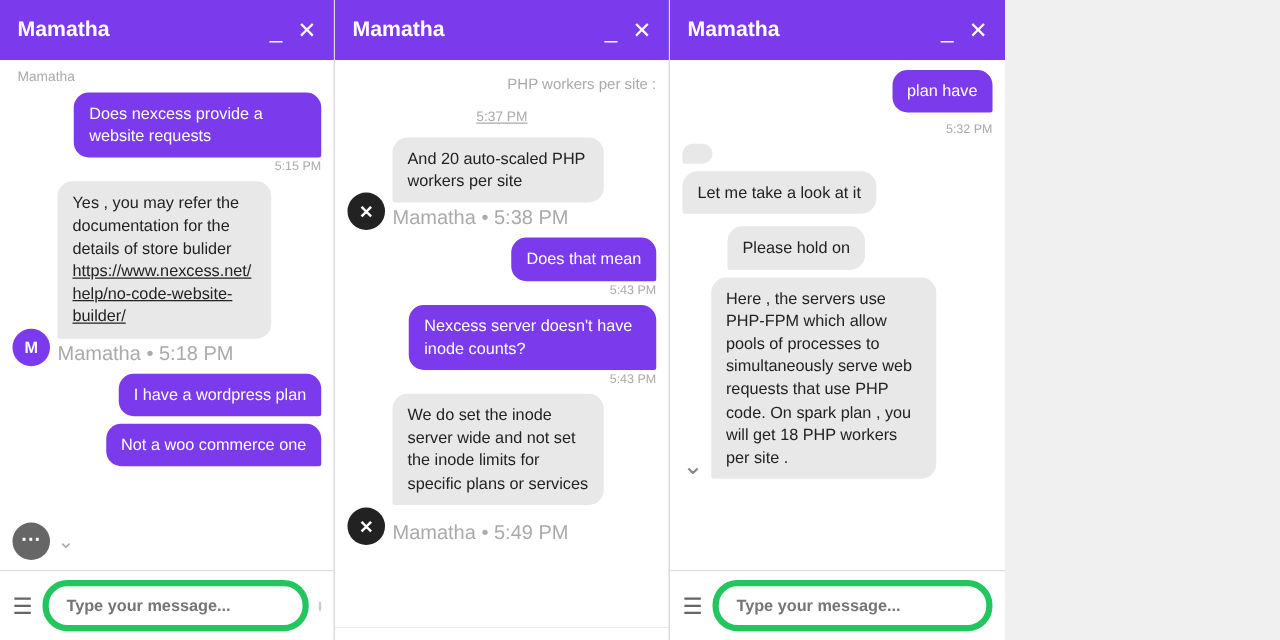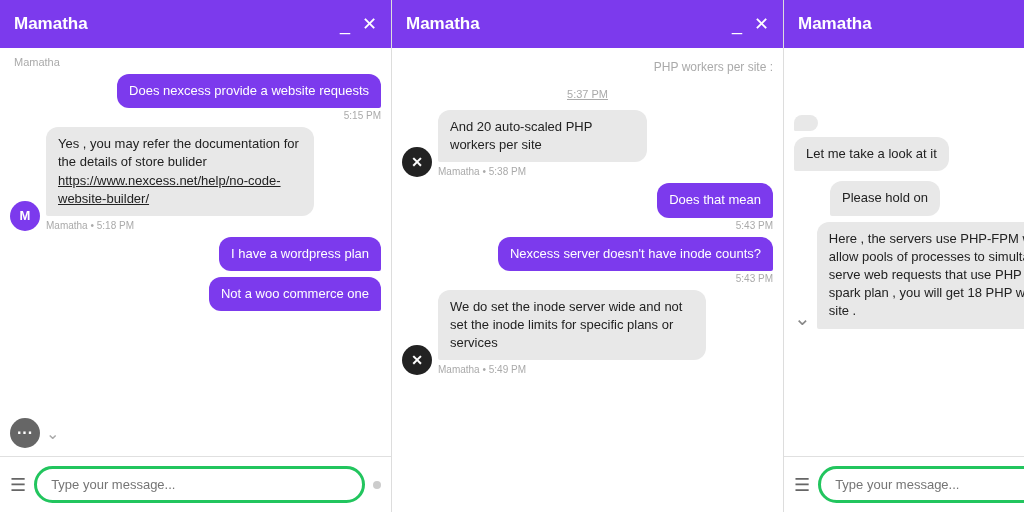--- a/index.html
+++ b/index.html
@@ -8,21 +8,21 @@
       height: 512px;
       display: flex;
       flex-direction: row;
       background: #f0f0f0;
       font-family: Arial, sans-serif;
       overflow: hidden;
     }
 
     
     .chat-window {
-      width: 392px;
+      width: 268px;
       height: 512px;
       display: flex;
       flex-direction: column;
       background: #a3a3a3;
       border-right: 1px solid #ddd;
       flex-shrink: 0;
     }
 
     
     .chat-header {
@@ -126,46 +126,47 @@
 
     
     .chat-link {
       color: #222;
       text-decoration: underline;
       font-size: 13px;
     }
 
     
     .meta-line {
-      font-size: 10px;
+      font-size: 16px;
       color: #aaa;
       margin-top: 2px;
     }
     .meta-left { align-self: flex-start; }
 
     
     .chat-input-area {
       border-top: 1px solid #e0e0e0;
       padding: 8px 10px;
       display: flex;
       align-items: center;
       gap: 8px;
       background: #fff;
       height: 56px;
       flex-shrink: 0;
     }
     .chat-input {
       flex: 1;
-      border: 3px solid #22c55e;
+      border: 5px solid #22c55e;
       border-radius: 20px;
       padding: 8px 14px;
       font-size: 13px;
       color: #aaa;
       outline: none;
       background: #fff;
+      font-weight: bold;
     }
     .menu-icon {
       font-size: 18px;
       color: #666;
       cursor: pointer;
     }
     .send-dot {
       width: 8px;
       height: 8px;
       border-radius: 50%;
@@ -285,21 +286,21 @@
       <span class="msg-time msg-time-right">5:43 PM</span>
     </div>
 
     <div class="msg-row">
       <div class="bubble bubble-agent">Nexcess server doesn't have inode counts?</div>
       <span class="msg-time msg-time-right">5:43 PM</span>
     </div>
 
     <div class="avatar-row">
       <div class="x-circle">✕</div>
-      <div style="display:flex;flex-direction:column;gap:2px;">
+      <div style="display:flex;flex-direction:column;gap:12px;">
         <div class="bubble bubble-user">We do set the inode server wide and not set the inode limits for specific plans or services</div>
         <span class="meta-line meta-left">Mamatha • 5:49 PM</span>
       </div>
     </div>
   </div>
 
   <div style="height:10px;background:#fff;"></div>
 </div>
 
 <div class="chat-window" style="border-right:none;">

